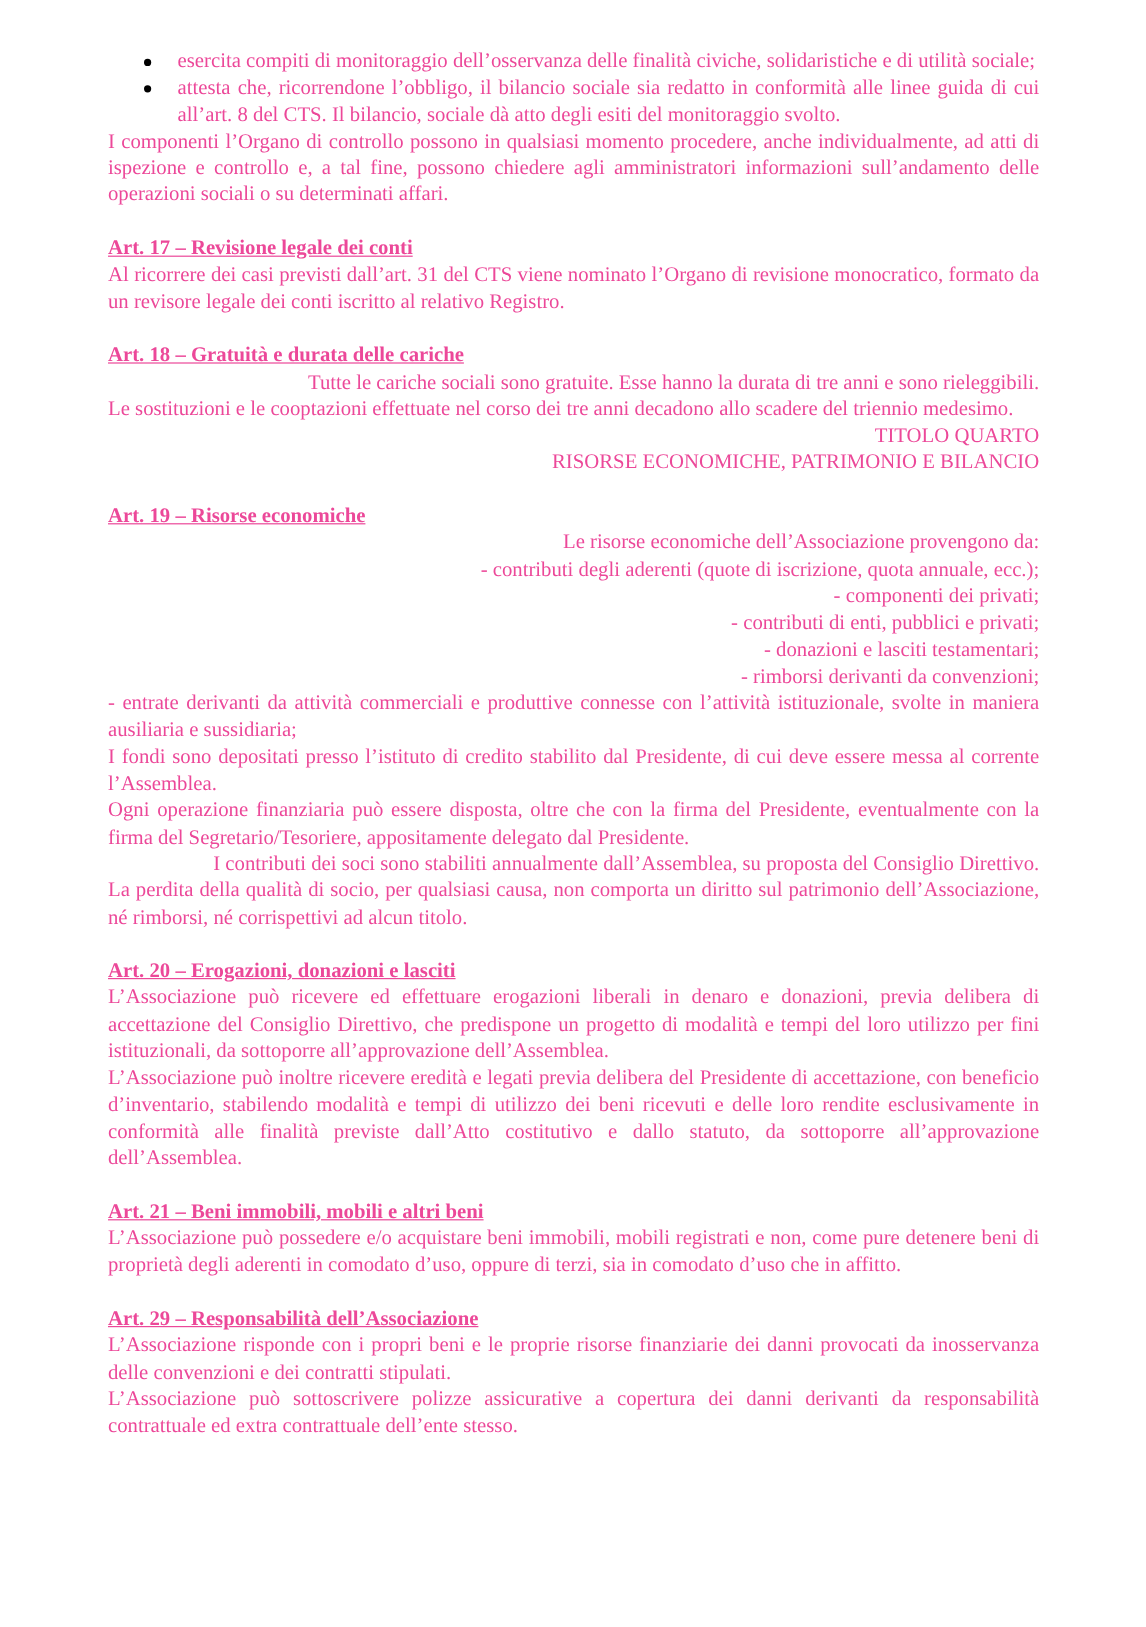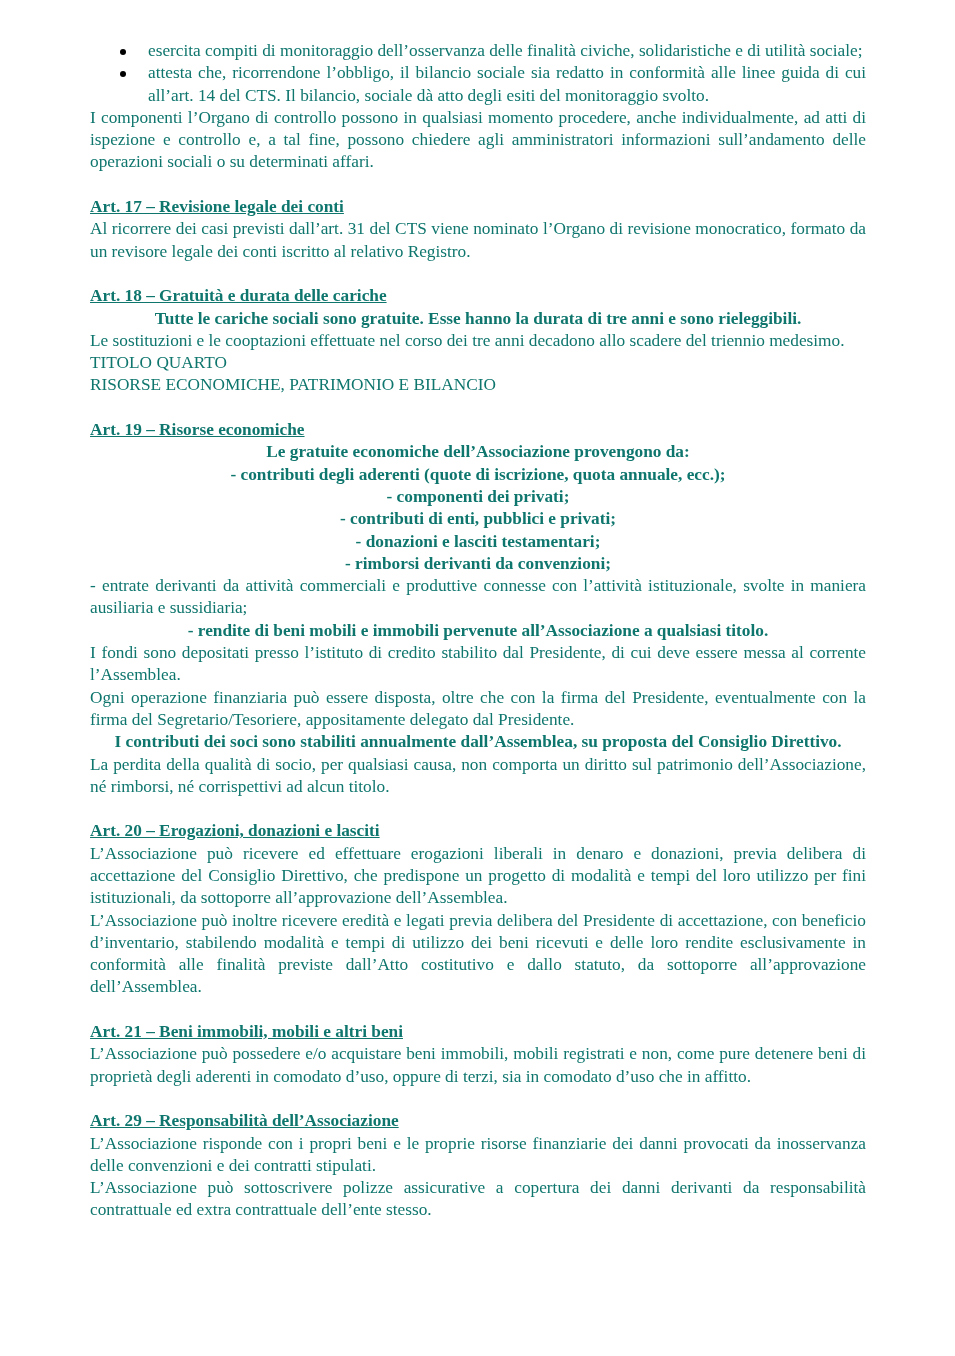--- a/index.html
+++ b/index.html
@@ -5,47 +5,47 @@
   html, body { margin: 0; padding: 0; background: #ffffff; }
   body { width: 955px; height: 1356px; overflow: hidden; position: relative; }
   .page {
     position: absolute;
     left: 90px;
     top: 40px;
     width: 776px;
     font-family: "Liberation Serif", "DejaVu Serif", serif;
     font-size: 17.3px;
     line-height: 22.3px;
-    color: #0f766e;
+    color: #ec4899;
   }
   .p { margin: 0; text-align: justify; }
-  .p-left { margin: 0; text-align: center; font-weight: bold; }
+  .p-left { margin: 0; text-align: right; }
   .gap { height: 22.3px; }
   .heading { margin: 0; font-weight: bold; text-decoration: underline; }
-  .center { margin: 0; text-align: left; }
+  .center { margin: 0; text-align: right; }
   ul.bullets { margin: 0; padding: 0; list-style: none; }
   ul.bullets li { position: relative; padding-left: 58px; text-align: justify; }
   ul.bullets li .bullet {
     position: absolute; left: 30px; top: 9px;
     width: 6px; height: 6px; border-radius: 50%; background: #000;
   }
 </style>
 </head>
 <body>
 
 <div class="page">
 
   <ul class="bullets">
     <li>
       <span class="bullet"></span>
       <span>esercita compiti di monitoraggio dell’osservanza delle finalità civiche, solidaristiche e di utilità sociale;</span>
     </li>
     <li>
       <span class="bullet"></span>
-      <span>attesta che, ricorrendone l’obbligo, il bilancio sociale sia redatto in conformità alle linee guida di cui all’art. 14 del CTS. Il bilancio, sociale dà atto degli esiti del monitoraggio svolto.</span>
+      <span>attesta che, ricorrendone l’obbligo, il bilancio sociale sia redatto in conformità alle linee guida di cui all’art. 8 del CTS. Il bilancio, sociale dà atto degli esiti del monitoraggio svolto.</span>
     </li>
   </ul>
   <p class="p">I componenti l’Organo di controllo possono in qualsiasi momento procedere, anche individualmente, ad atti di ispezione e controllo e, a tal fine, possono chiedere agli amministratori informazioni sull’andamento delle operazioni sociali o su determinati affari.</p>
 
   <div class="gap"></div>
 
   <section>
     <p class="heading">Art.  17 – Revisione legale dei conti</p>
     <p class="p">Al ricorrere dei casi previsti dall’art. 31 del CTS viene nominato l’Organo di revisione monocratico, formato da un revisore legale dei conti iscritto al relativo Registro.</p>
   </section>
@@ -60,28 +60,27 @@
 
   <section>
     <p class="center">TITOLO QUARTO</p>
     <p class="center">RISORSE ECONOMICHE, PATRIMONIO E BILANCIO</p>
   </section>
 
   <div class="gap"></div>
 
   <section>
     <p class="heading">Art.  19 – Risorse economiche</p>
-    <p class="p-left">Le gratuite economiche dell’Associazione provengono da:</p>
+    <p class="p-left">Le risorse economiche dell’Associazione provengono da:</p>
     <p class="p-left">- contributi degli aderenti (quote di iscrizione, quota annuale, ecc.);</p>
     <p class="p-left">- componenti dei privati;</p>
     <p class="p-left">- contributi di enti, pubblici e privati;</p>
     <p class="p-left">- donazioni e lasciti testamentari;</p>
     <p class="p-left">- rimborsi derivanti da convenzioni;</p>
     <p class="p">- entrate derivanti da attività commerciali e produttive connesse con l’attività istituzionale, svolte in maniera ausiliaria e sussidiaria;</p>
-    <p class="p-left">- rendite di beni mobili e immobili pervenute all’Associazione a qualsiasi titolo.</p>
     <p class="p">I fondi sono depositati presso l’istituto di credito stabilito dal Presidente, di cui deve essere messa al corrente l’Assemblea.</p>
     <p class="p">Ogni operazione finanziaria può essere disposta, oltre che con la firma del Presidente, eventualmente con la firma del Segretario/Tesoriere, appositamente delegato dal Presidente.</p>
     <p class="p-left">I contributi dei soci sono stabiliti annualmente dall’Assemblea, su proposta del Consiglio Direttivo.</p>
     <p class="p">La perdita della qualità di socio, per qualsiasi causa, non comporta un diritto sul patrimonio dell’Associazione, né rimborsi, né corrispettivi ad alcun titolo.</p>
   </section>
 
   <div class="gap"></div>
 
   <section>
     <p class="heading">Art.  20 – Erogazioni, donazioni e lasciti</p>

